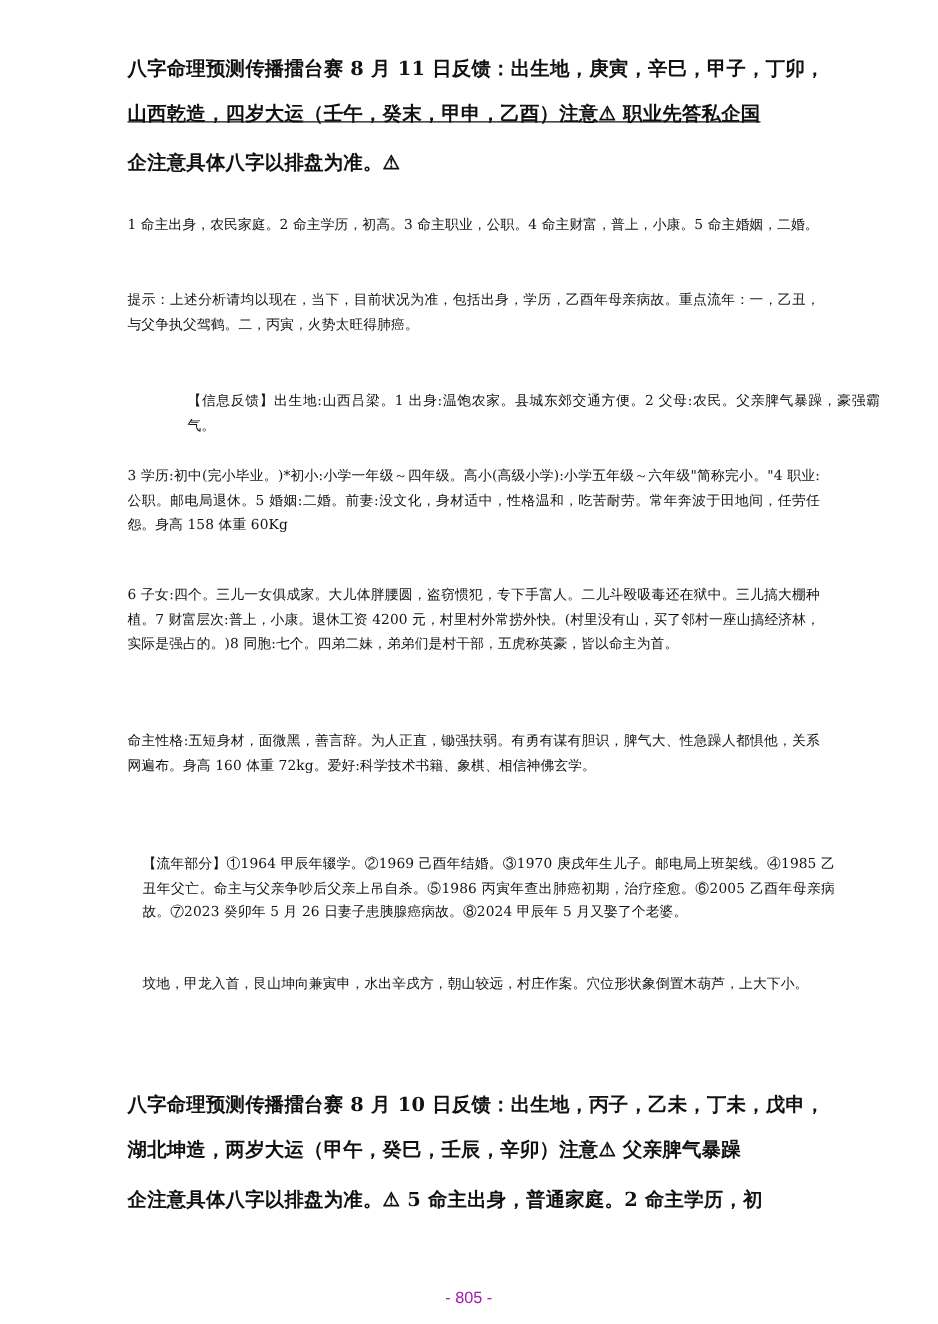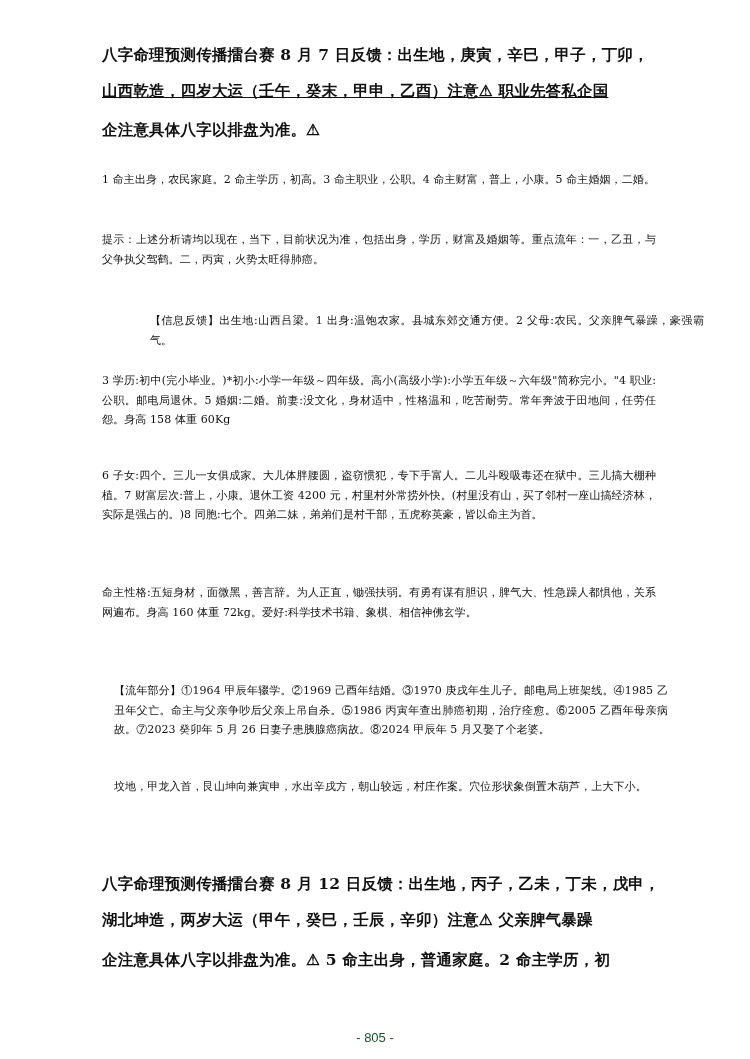--- a/index.html
+++ b/index.html
@@ -13,49 +13,49 @@
       font-weight: bold; font-size: 15.5px; line-height: 36px;
       letter-spacing: 0.2px; margin: 0;
     }
     .para {
       font-size: 11px; line-height: 19.5px; margin: 0;
       letter-spacing: 0.1px; text-align: justify;
     }
     .page-number {
       position: absolute; left: 0; width: 750px; top: 1030px;
       text-align: center; font-family: "Liberation Sans", sans-serif;
-      font-size: 13px; color: #14532d;
+      font-size: 13px; color: #a21caf;
     }
   </style>
 </head>
 <body>
 
 <div class="page">
   <div style="position:absolute; top:37px; left:0; width:554px;">
-    <p class="headline" style="white-space:nowrap;">八字命理预测传播擂台赛 8 月 7 日反馈：出生地，庚寅，辛巳，甲子，丁卯，</p>
+    <p class="headline" style="white-space:nowrap;">八字命理预测传播擂台赛 8 月 11 日反馈：出生地，庚寅，辛巳，甲子，丁卯，</p>
     <p class="headline" style="white-space:nowrap;text-decoration:underline;">山西乾造，四岁大运（壬午，癸末，甲申，乙酉）注意⚠ 职业先答私企国</p>
     <p class="headline" style="white-space:nowrap; margin-top:3px;">企注意具体八字以排盘为准。⚠</p>
   </div>
 
   <p class="para" style="position:absolute; top:170px; left:0; width:554px;">1 命主出身，农民家庭。2 命主学历，初高。3 命主职业，公职。4 命主财富，普上，小康。5 命主婚姻，二婚。</p>
 
-  <p class="para" style="position:absolute; top:230px; left:0; width:554px;">提示：上述分析请均以现在，当下，目前状况为准，包括出身，学历，财富及婚姻等。重点流年：一，乙丑，与父争执父驾鹤。二，丙寅，火势太旺得肺癌。</p>
+  <p class="para" style="position:absolute; top:230px; left:0; width:554px;">提示：上述分析请均以现在，当下，目前状况为准，包括出身，学历，乙酉年母亲病故。重点流年：一，乙丑，与父争执父驾鹤。二，丙寅，火势太旺得肺癌。</p>
 
   <p class="para" style="position:absolute; top:311px; left:0; width:554px;margin-left:48px;">【信息反馈】出生地:山西吕梁。1 出身:温饱农家。县城东郊交通方便。2 父母:农民。父亲脾气暴躁，豪强霸气。</p>
 
   <p class="para" style="position:absolute; top:371px; left:0; width:554px;">3 学历:初中(完小毕业。)*初小:小学一年级～四年级。高小(高级小学):小学五年级～六年级"简称完小。"4 职业:公职。邮电局退休。5 婚姻:二婚。前妻:没文化，身材适中，性格温和，吃苦耐劳。常年奔波于田地间，任劳任怨。身高 158 体重 60Kg</p>
 
   <p class="para" style="position:absolute; top:466px; left:0; width:554px;">6 子女:四个。三儿一女俱成家。大儿体胖腰圆，盗窃惯犯，专下手富人。二儿斗殴吸毒还在狱中。三儿搞大棚种植。7 财富层次:普上，小康。退休工资 4200 元，村里村外常捞外快。(村里没有山，买了邻村一座山搞经济林，实际是强占的。)8 同胞:七个。四弟二妹，弟弟们是村干部，五虎称英豪，皆以命主为首。</p>
 
   <p class="para" style="position:absolute; top:583px; left:0; width:554px;">命主性格:五短身材，面微黑，善言辞。为人正直，锄强扶弱。有勇有谋有胆识，脾气大、性急躁人都惧他，关系网遍布。身高 160 体重 72kg。爱好:科学技术书籍、象棋、相信神佛玄学。</p>
 
   <p class="para" style="position:absolute; top:681px; left:12px; width:554px;">【流年部分】①1964 甲辰年辍学。②1969 己酉年结婚。③1970 庚戌年生儿子。邮电局上班架线。④1985 乙丑年父亡。命主与父亲争吵后父亲上吊自杀。⑤1986 丙寅年查出肺癌初期，治疗痊愈。⑥2005 乙酉年母亲病故。⑦2023 癸卯年 5 月 26 日妻子患胰腺癌病故。⑧2024 甲辰年 5 月又娶了个老婆。</p>
 
   <p class="para" style="position:absolute; top:777px; left:0; width:554px;margin-left:12px;">坟地，甲龙入首，艮山坤向兼寅申，水出辛戌方，朝山较远，村庄作案。穴位形状象倒置木葫芦，上大下小。</p>
 
   <div style="position:absolute; top:866px; left:0; width:554px;">
-    <p class="headline" style="white-space:nowrap;">八字命理预测传播擂台赛 8 月 12 日反馈：出生地，丙子，乙未，丁未，戊申，</p>
+    <p class="headline" style="white-space:nowrap;">八字命理预测传播擂台赛 8 月 10 日反馈：出生地，丙子，乙未，丁未，戊申，</p>
     <p class="headline" style="white-space:nowrap;">湖北坤造，两岁大运（甲午，癸巳，壬辰，辛卯）注意⚠ 父亲脾气暴躁</p>
     <p class="headline" style="white-space:nowrap; margin-top:4px;">企注意具体八字以排盘为准。⚠ 5 命主出身，普通家庭。2 命主学历，初</p>
   </div>
 </div>
 
 <div class="page-number">- 805 -</div>
 
 </body></html>

